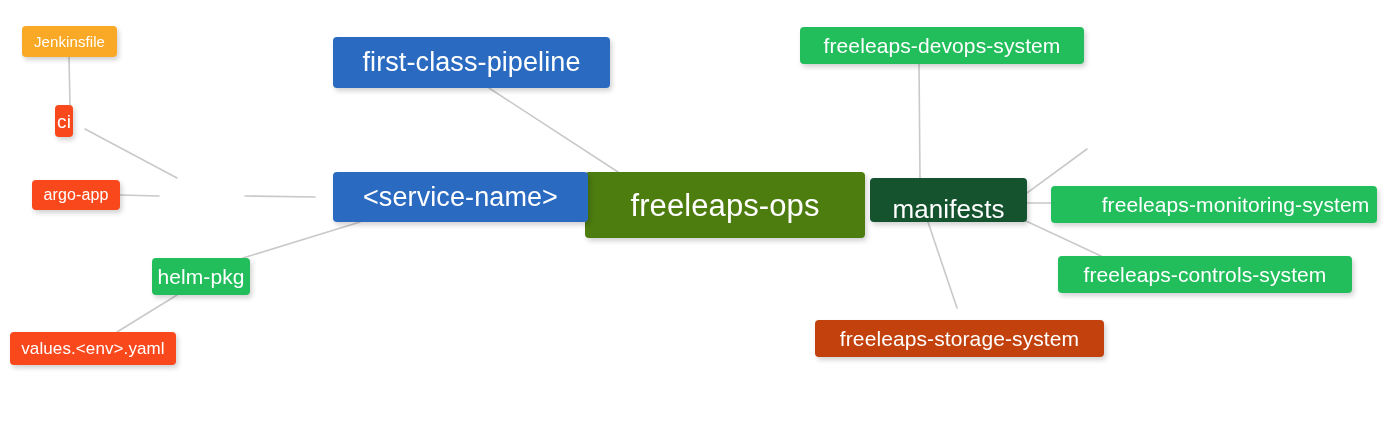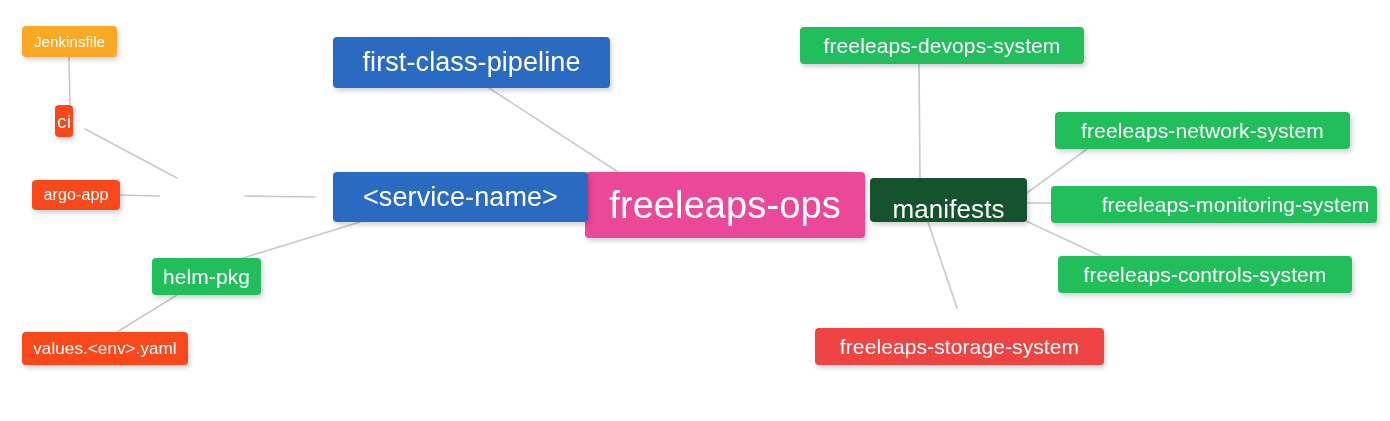--- a/index.html
+++ b/index.html
@@ -69,55 +69,52 @@
       <line x1="159" y1="196" x2="120" y2="195" stroke="#c9c9c9" stroke-width="1.6" stroke-linecap="round"></line>
       <line x1="177" y1="178" x2="85" y2="129" stroke="#c9c9c9" stroke-width="1.6" stroke-linecap="round"></line>
       <line x1="70" y1="105" x2="69" y2="57" stroke="#c9c9c9" stroke-width="1.6" stroke-linecap="round"></line>
       <line x1="177" y1="295" x2="117" y2="332" stroke="#c9c9c9" stroke-width="1.6" stroke-linecap="round"></line>
       <line x1="920" y1="178" x2="919" y2="64" stroke="#c9c9c9" stroke-width="1.6" stroke-linecap="round"></line>
       <line x1="1009" y1="206" x2="1087" y2="149" stroke="#c9c9c9" stroke-width="1.6" stroke-linecap="round"></line>
       <line x1="1009" y1="203" x2="1051" y2="203" stroke="#c9c9c9" stroke-width="1.6" stroke-linecap="round"></line>
       <line x1="1009" y1="213" x2="1101" y2="256" stroke="#c9c9c9" stroke-width="1.6" stroke-linecap="round"></line>
       <line x1="928" y1="222" x2="957" y2="308" stroke="#c9c9c9" stroke-width="1.6" stroke-linecap="round"></line>
     </svg>
-<div class="node c-root" style="left: 585px; top: 172px; width: 280px; height: 66px; font-size: 38px; background: #ec4899; color: rgb(255, 255, 255);">
+<div class="node c-root" style="left: 585px; top: 172px; width: 280px; height: 66px; font-size: 31px; background: #4d7c0f; color: rgb(255, 255, 255);">
       <span class="node-label">freeleaps-ops</span>
     </div>
     <div class="node c-blue" style="left: 315px; top: 172px; width: 255px; height: 50px; font-size: 27px; background: rgb(42, 106, 192); color: rgb(255, 255, 255);">
       <span class="node-label">&lt;service-name&gt;</span>
     </div>
     <div class="node c-blue" style="left: 315px; top: 37px; width: 277px; height: 51px; font-size: 27px; background: rgb(42, 106, 192); color: rgb(255, 255, 255);">
       <span class="node-label">first-class-pipeline</span>
     </div>
     <div class="node c-blue" style="left: 852px; top: 178px; width: 157px; height: 44px; font-size: 26px; background: #14532d; color: rgb(255, 255, 255); align-items: flex-end;">
       <span class="node-label">manifests</span>
     </div>
-    <div class="node c-green" style="left: 152px; top: 258px; width: 109px; height: 37px; font-size: 21px; background: rgb(34, 190, 92); color: rgb(255, 255, 255);">
+    <div class="node c-green" style="left: 152px; top: 258px; width: 98px; height: 37px; font-size: 21px; background: rgb(34, 190, 92); color: rgb(255, 255, 255);">
       <span class="node-label">helm-pkg</span>
     </div>
     <div class="node c-red" style="left: 55px; top: 105px; width: 18px; height: 32px; font-size: 19px; background: rgb(249, 72, 28); color: rgb(255, 255, 255);">
       <span class="node-label">ci</span>
     </div>
     <div class="node c-red" style="left: 32px; top: 180px; width: 88px; height: 30px; font-size: 16px; background: rgb(249, 72, 28); color: rgb(255, 255, 255);">
       <span class="node-label">argo-app</span>
     </div>
     <div class="node c-orange" style="left: 22px; top: 26px; width: 95px; height: 31px; font-size: 15px; background: rgb(249, 169, 38); color: rgb(255, 255, 255);">
       <span class="node-label">Jenkinsfile</span>
     </div>
-    <div class="node c-red" style="left: 10px; top: 332px; width: 166px; height: 33px; font-size: 17px; background: rgb(249, 72, 28); color: rgb(255, 255, 255); margin-left: 12px;">
+    <div class="node c-red" style="left: 10px; top: 332px; width: 166px; height: 33px; font-size: 17px; background: rgb(249, 72, 28); color: rgb(255, 255, 255);">
       <span class="node-label">values.&lt;env&gt;.yaml</span>
     </div>
     <div class="node c-green" style="left: 800px; top: 27px; width: 284px; height: 37px; font-size: 21px; background: rgb(34, 190, 92); color: rgb(255, 255, 255);">
       <span class="node-label">freeleaps-devops-system</span>
-    </div>
-    <div class="node c-green" style="left: 1055px; top: 112px; width: 295px; height: 37px; font-size: 21px; background: rgb(34, 190, 92); color: rgb(255, 255, 255);">
-      <span class="node-label">freeleaps-network-system</span>
     </div>
     <div class="node c-green" style="left: 1051px; top: 186px; width: 326px; height: 37px; font-size: 21px; background: rgb(34, 190, 92); color: rgb(255, 255, 255); padding-left: 43px;">
       <span class="node-label">freeleaps-monitoring-system</span>
     </div>
     <div class="node c-green" style="left: 1058px; top: 256px; width: 294px; height: 37px; font-size: 21px; background: rgb(34, 190, 92); color: rgb(255, 255, 255);">
       <span class="node-label">freeleaps-controls-system</span>
     </div>
-    <div class="node c-green" style="left: 815px; top: 328px; width: 289px; height: 37px; font-size: 21px; background: #ef4444; color: rgb(255, 255, 255);">
+    <div class="node c-green" style="left: 815px; top: 320px; width: 289px; height: 37px; font-size: 21px; background: #c2410c; color: rgb(255, 255, 255);">
       <span class="node-label">freeleaps-storage-system</span>
     </div>
   </div>
 
 </body></html>

